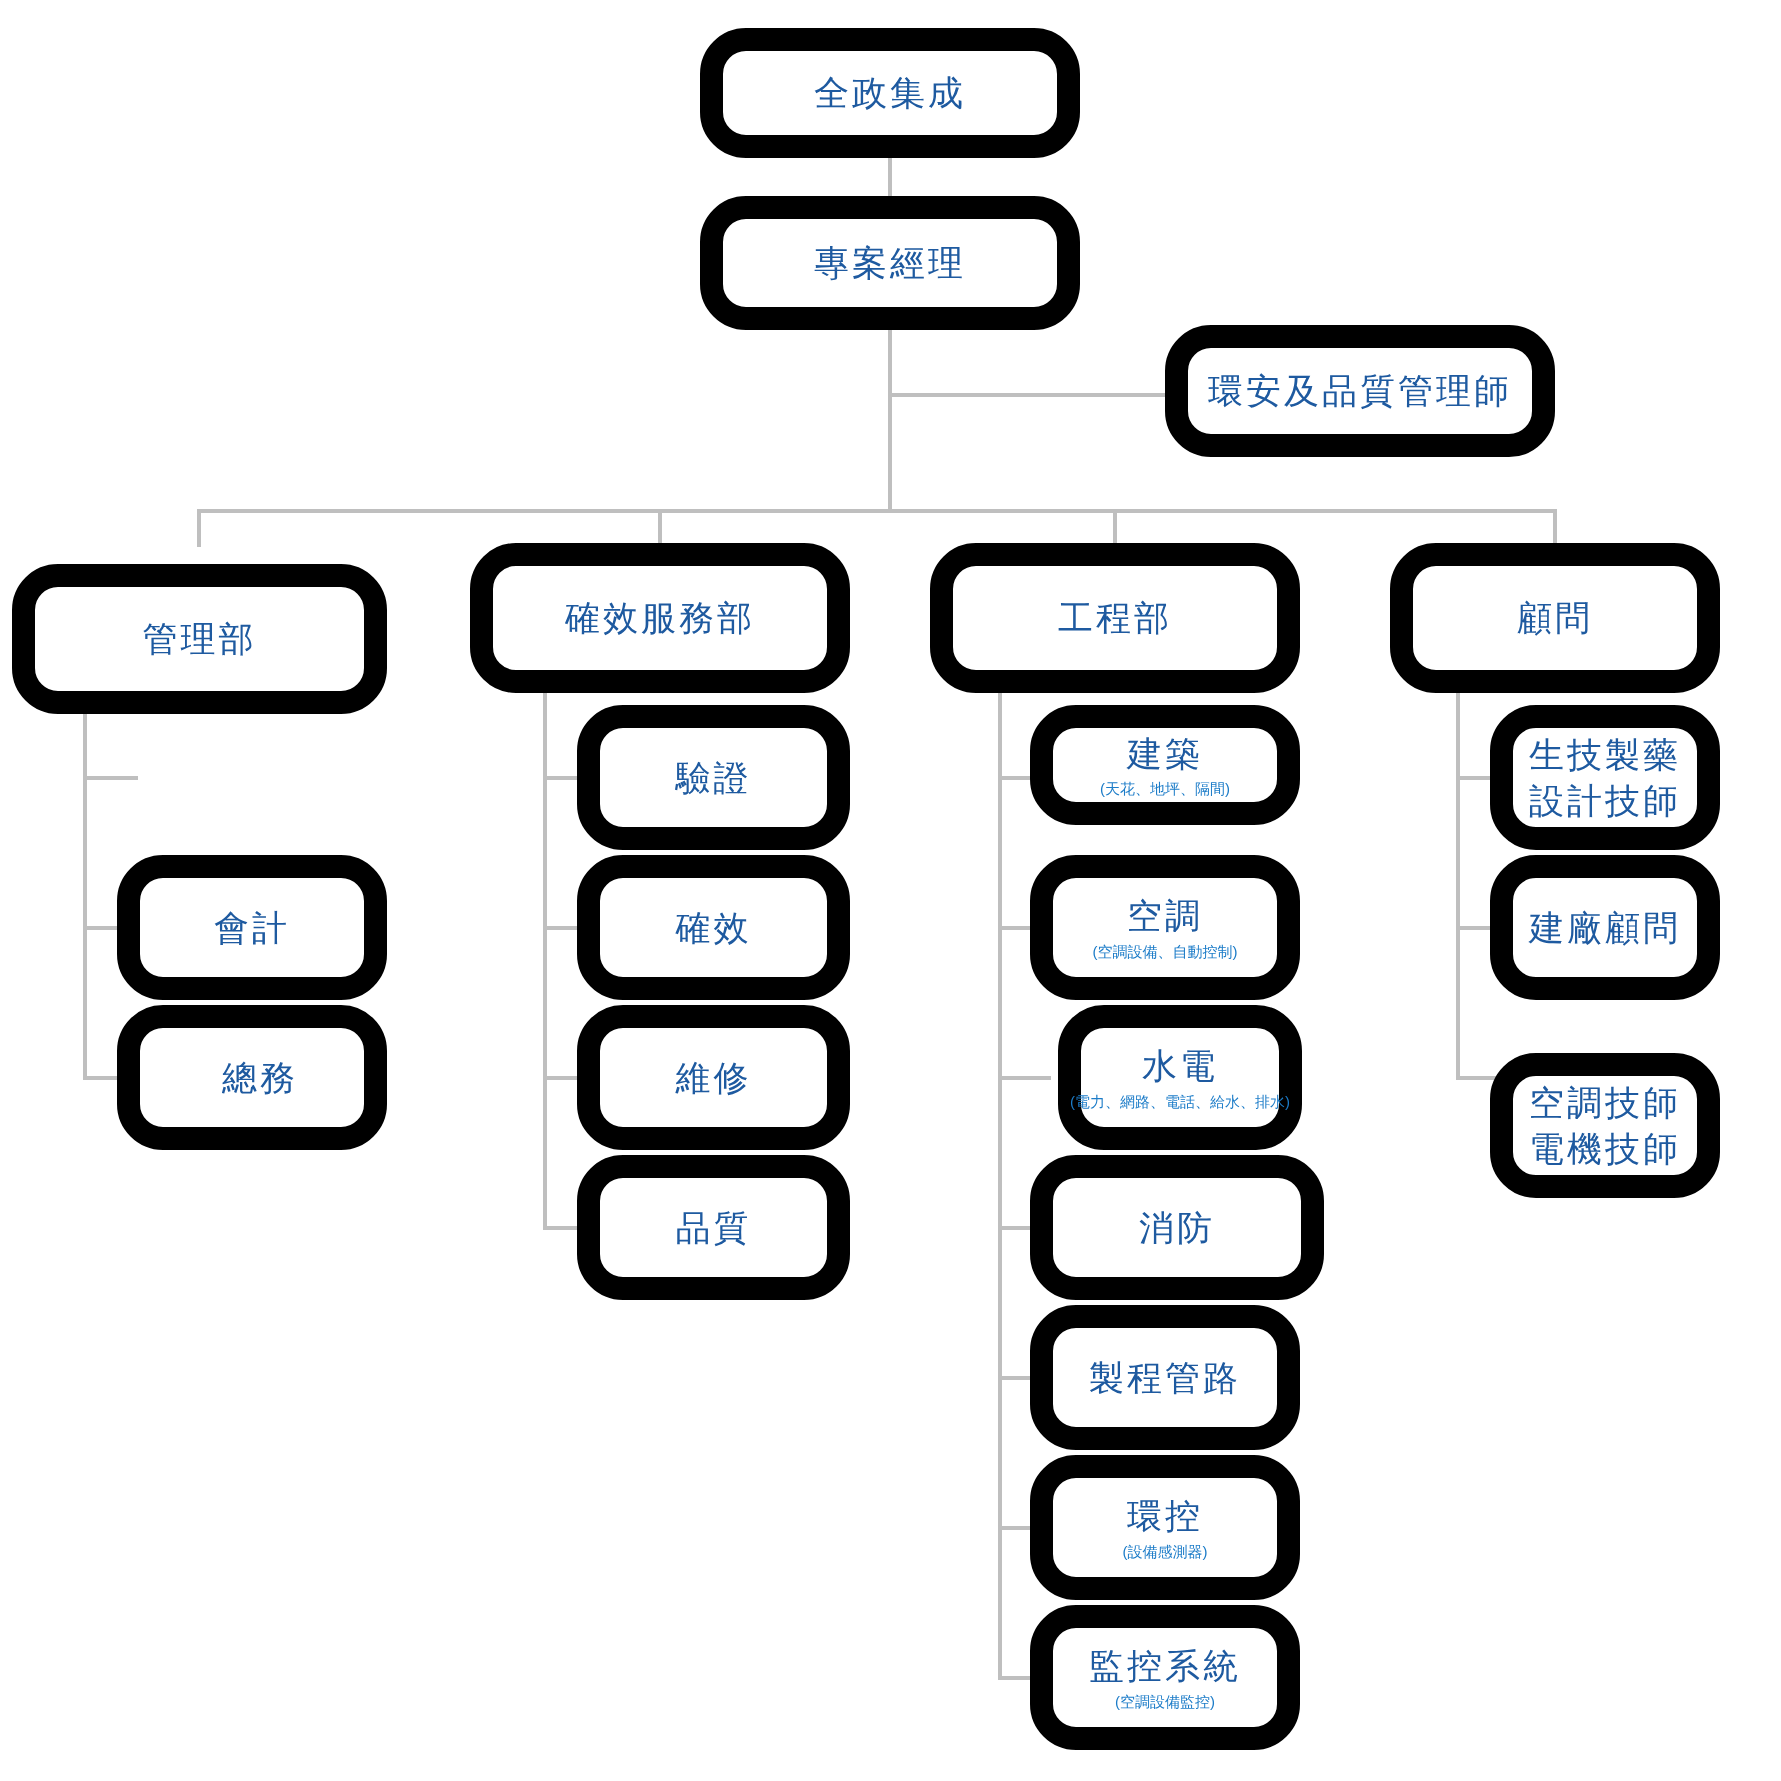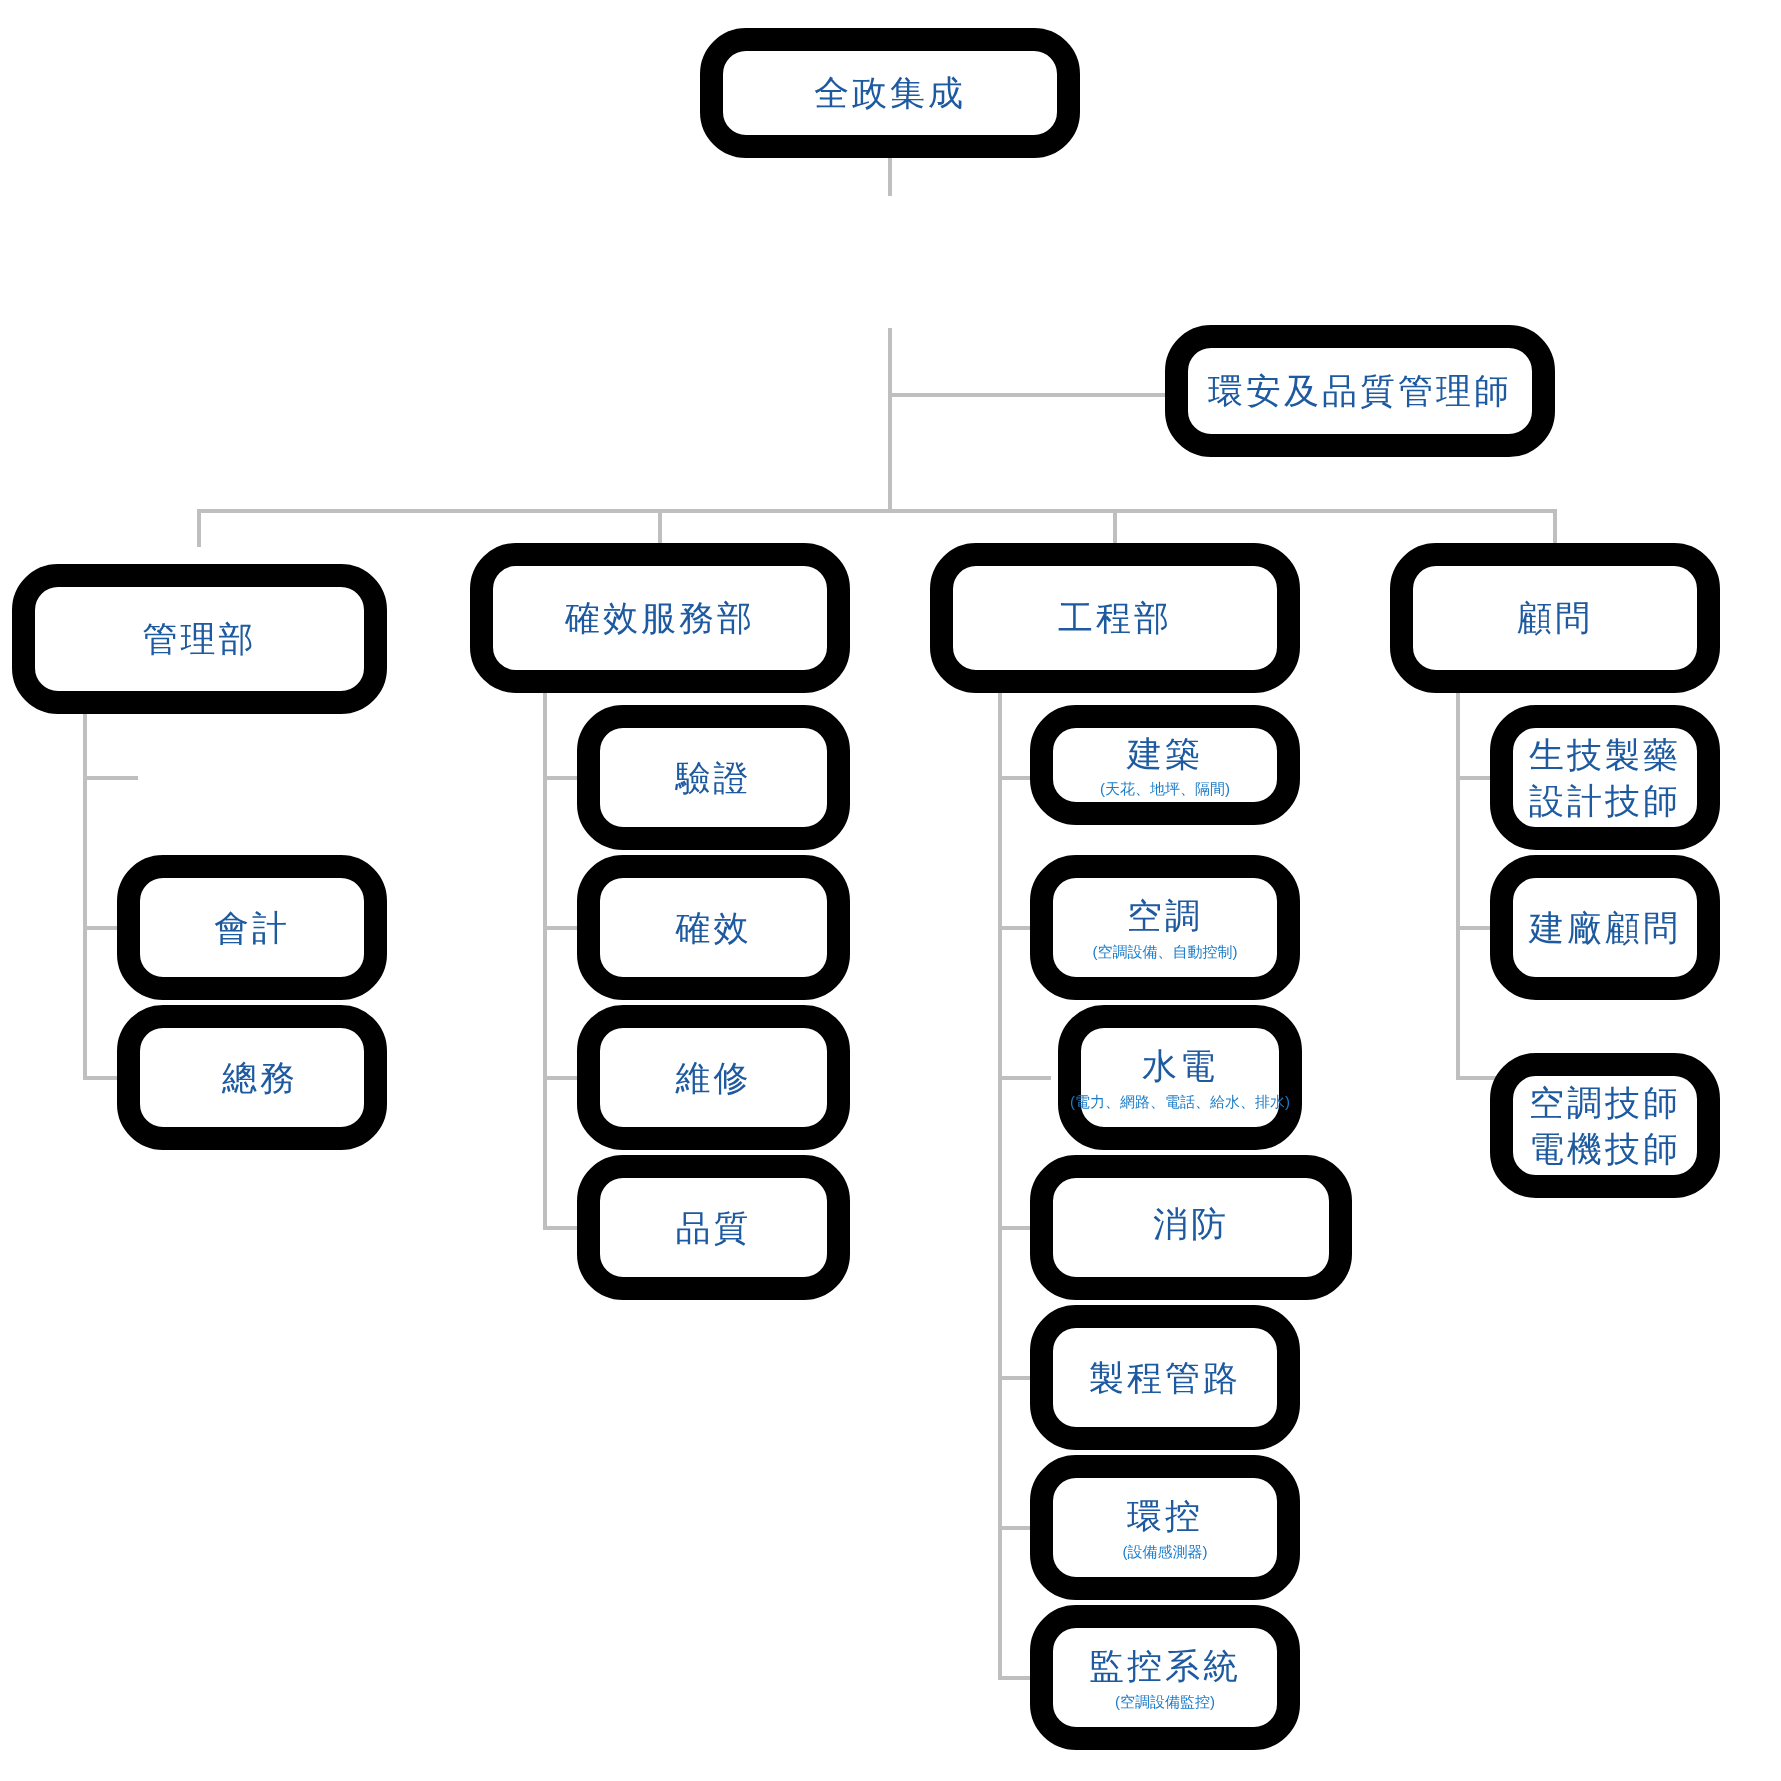--- a/index.html
+++ b/index.html
@@ -80,20 +80,23 @@
   <div class="h-line" style="left:998px;top:1676px;width:53px;"></div>
 
   <div class="h-line" style="left:1456px;top:776px;width:55px;"></div>
   <div class="h-line" style="left:1456px;top:926px;width:55px;"></div>
   <div class="h-line" style="left:1456px;top:1076px;width:55px;"></div>
 
   <div class="node" style="left:700px;top:28px;width:380px;height:130px;">
     <div class="label">全政集成</div>
   </div>
 
+  <div class="node" style="left:700px;top:196px;width:380px;height:134px;">
+    <div class="label">專案經理</div>
+  </div>
 
   <div class="node" style="left:1165px;top:325px;width:390px;height:132px;">
     <div class="label">環安及品質管理師</div>
   </div>
 
   <div class="node" style="left:12px;top:564px;width:375px;height:150px;">
     <div class="label">管理部</div>
   </div>
   <div class="node" style="left:470px;top:543px;width:380px;height:150px;">
     <div class="label">確效服務部</div>
@@ -130,21 +133,21 @@
     <div class="subtitle">(天花、地坪、隔間)</div>
   </div>
   <div class="node" style="left:1030px;top:855px;width:270px;height:145px;">
     <div class="label">空調</div>
     <div class="subtitle">(空調設備、自動控制)</div>
   </div>
   <div class="node" style="left:1030px;top:1005px;width:244px;height:145px;margin-left:28px;">
     <div class="label">水電</div>
     <div class="subtitle">(電力、網路、電話、給水、排水)</div>
   </div>
-  <div class="node" style="left:1030px;top:1155px;width:322px;height:145px;font-family:Liberation Mono, monospace;">
+  <div class="node" style="left:1030px;top:1155px;width:294px;height:145px;">
     <div class="label">消防</div>
   </div>
   <div class="node" style="left:1030px;top:1305px;width:270px;height:145px;">
     <div class="label">製程管路</div>
   </div>
   <div class="node" style="left:1030px;top:1455px;width:270px;height:145px;">
     <div class="label">環控</div>
     <div class="subtitle">(設備感測器)</div>
   </div>
   <div class="node" style="left:1030px;top:1605px;width:270px;height:145px;">

